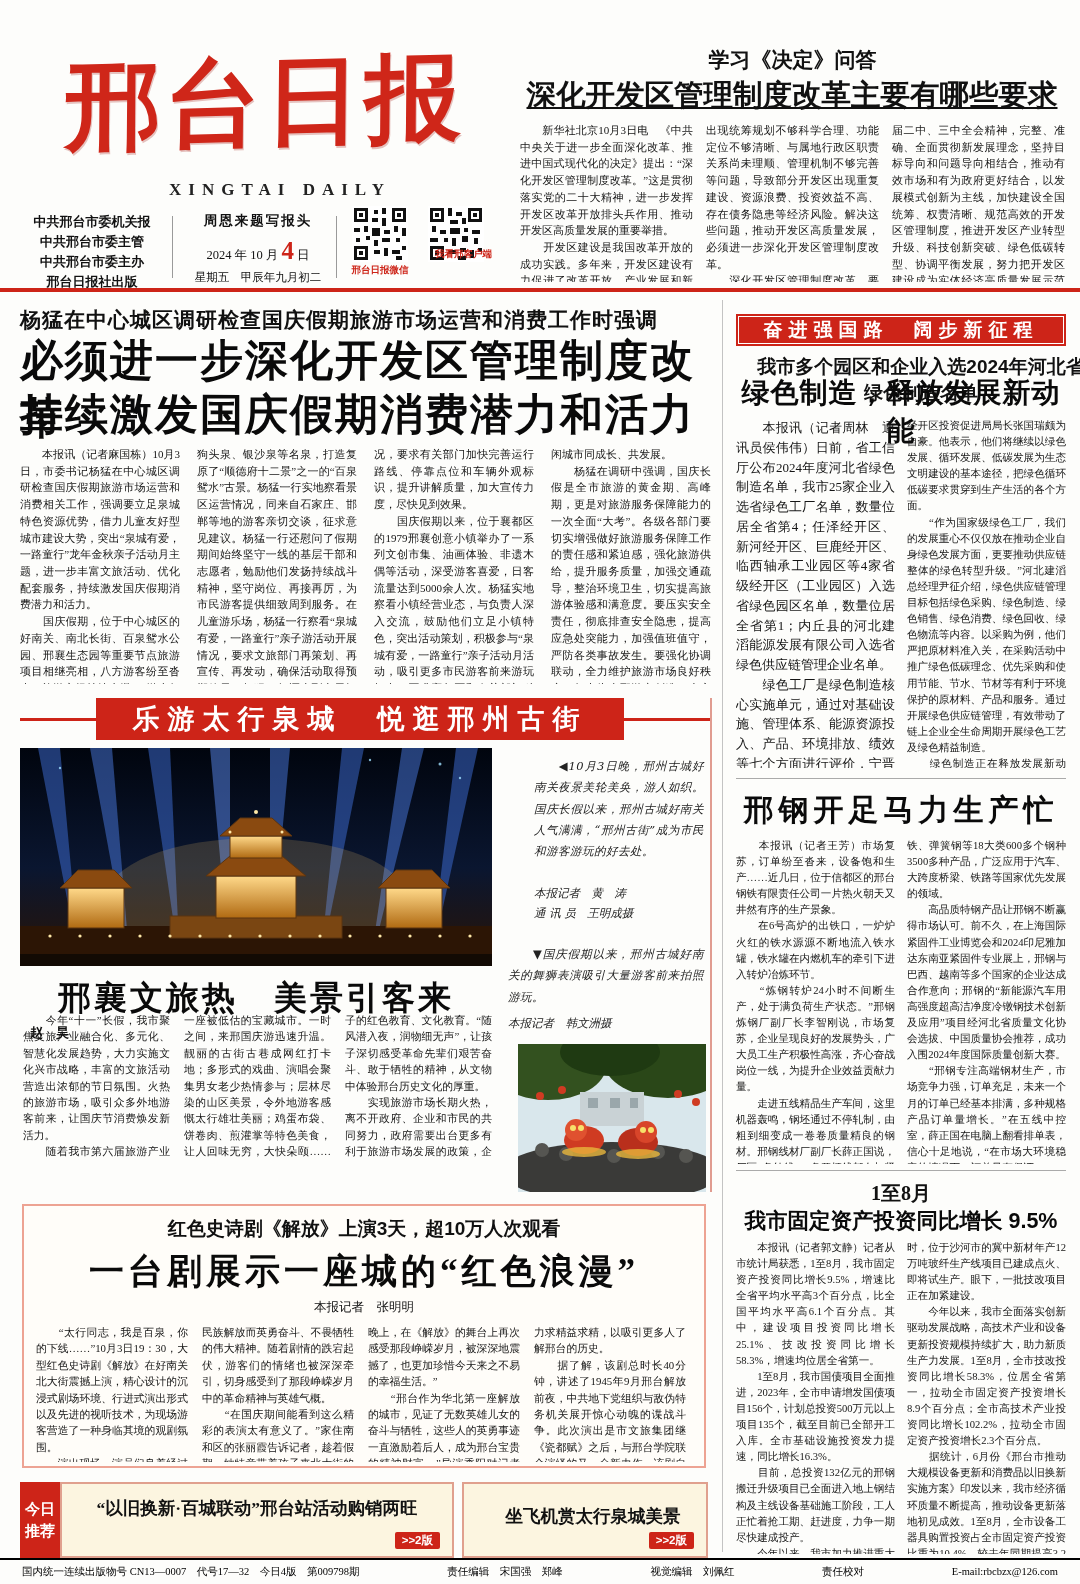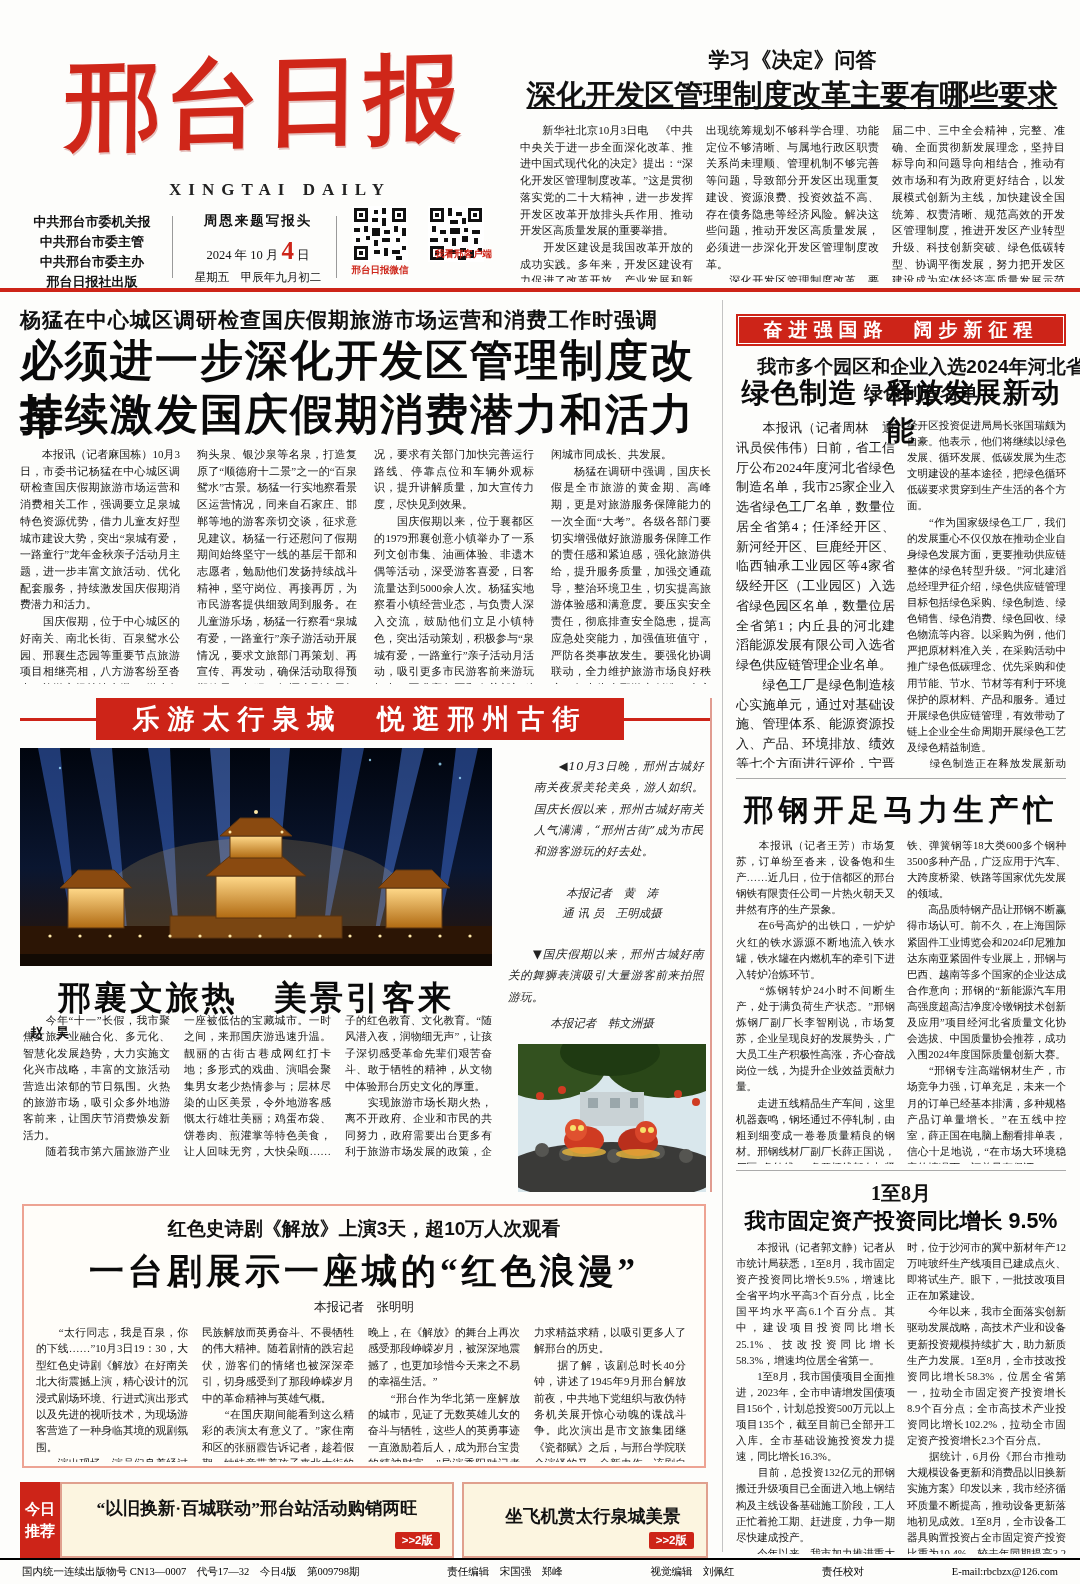--- a/index.html
+++ b/index.html
@@ -10,21 +10,21 @@
   .body-text{font:11px/1.52 "Liberation Serif",serif;text-align:justify;white-space:pre-line;
              overflow:hidden;color:#151515;}
   .cols{display:flex;}
   .col{overflow:hidden;}
   .center{text-align:center;}
   .red{color:#cd2418;}
   .rule{background:#cd2418;}
   .logo{font-family:"DejaVu Serif",serif;font-weight:900;color:#cf2619;
         transform:rotate(-1.5deg) skewX(-2deg);text-shadow:1px 2px 0 rgba(160,20,10,.25);}
   .caption{font:italic 11.5px/1.85 "DejaVu Serif",serif;text-align:justify;letter-spacing:.5px;color:#222;}
-  .credit{font:italic 11.5px/1.7 "DejaVu Serif",serif;text-align:center;color:#222;}
+  .credit{font:italic 11.5px/1.7 "DejaVu Serif",serif;text-align:left;color:#222;}
   .banner-red{background:#cd2418;color:#fff;display:flex;align-items:center;justify-content:center;}
   .promo-box{background:#fcf5e0;border:2px solid #e0a08e;box-sizing:border-box;}
   .chip{position:absolute;background:#cd2418;color:#fff;font:bold 11.5px/1 "Liberation Sans",sans-serif;
         padding:3px 7px;border-radius:2px;}
   .divider-v{width:1px;background:#9a9a9a;}
   .footer{font:10.5px/1.4 "Liberation Serif",serif;color:#000;display:flex;justify-content:space-between;}
   svg{display:block;}
 </style>
 </head>
 <body>

